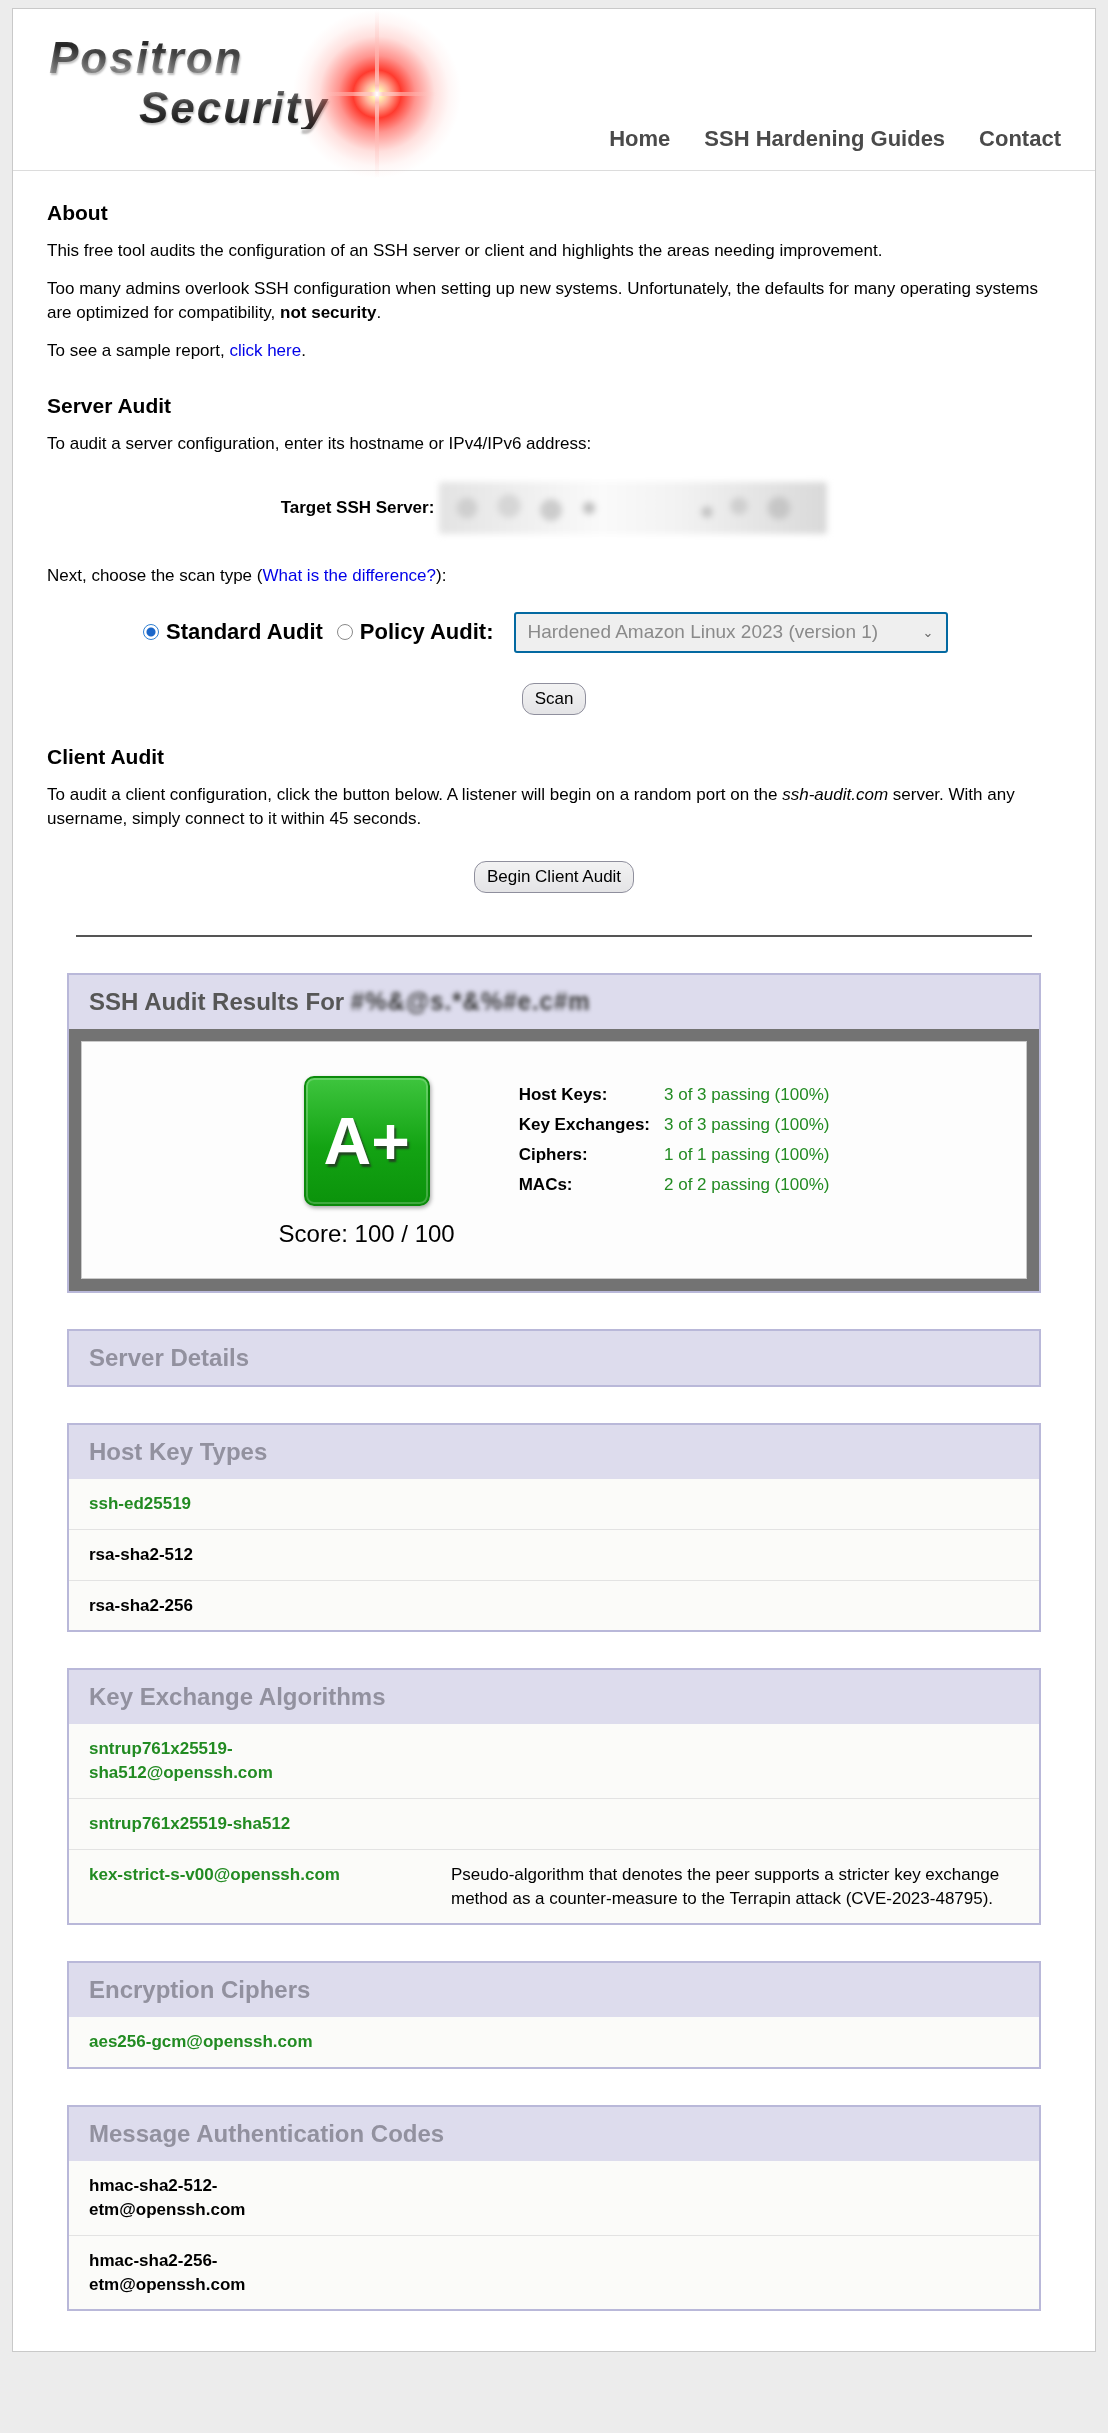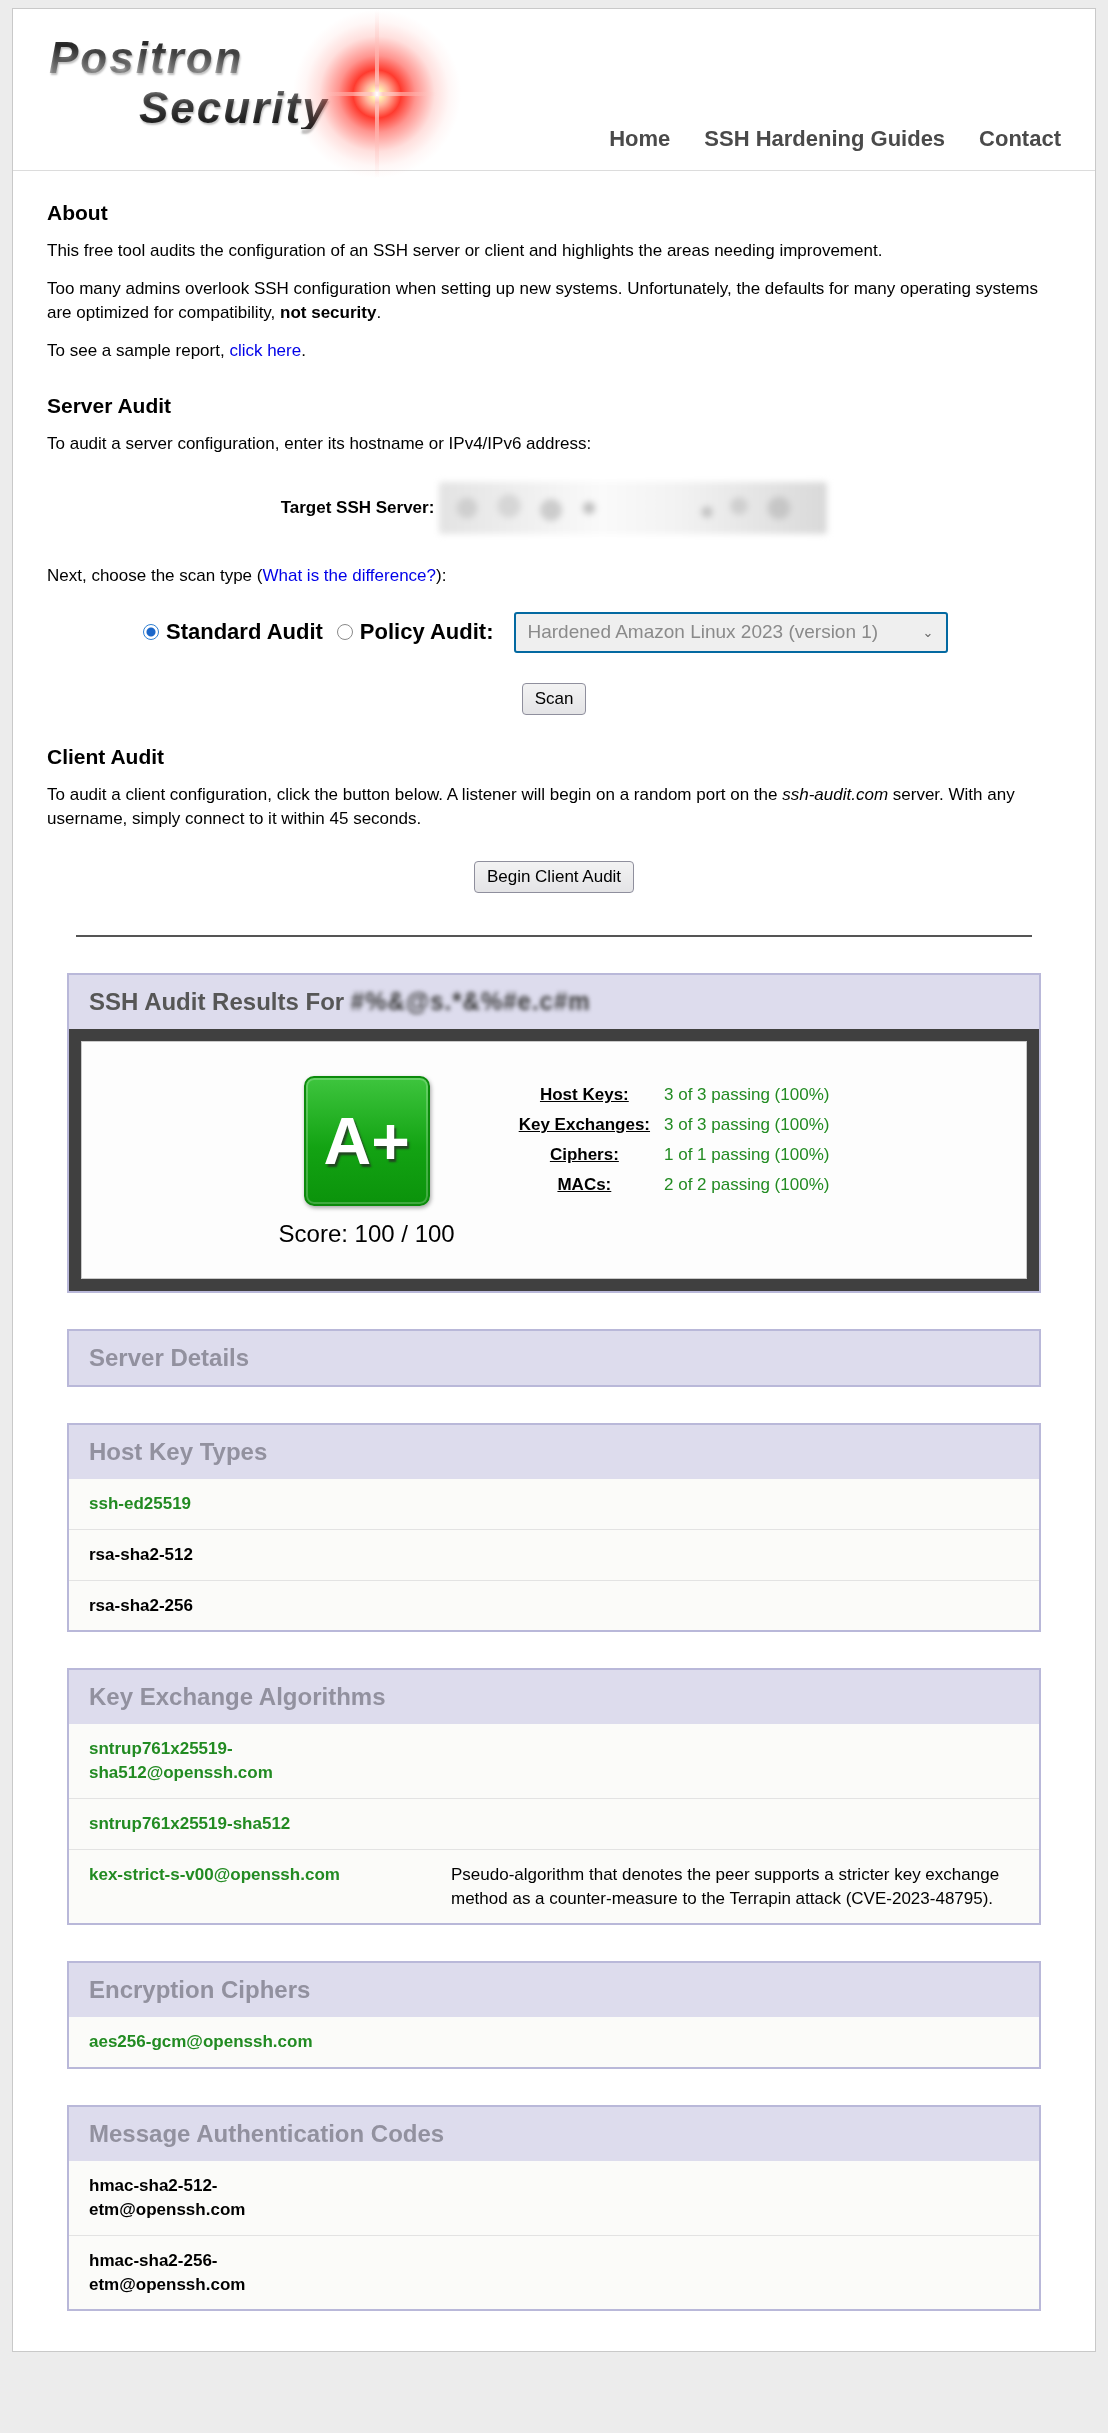--- a/index.html
+++ b/index.html
@@ -145,37 +145,37 @@
   }
   .select-chevron { font-size: 13px; color: #666; }
 
   .btn-row { text-align: center; margin: 30px 0; }
   button.ui-btn {
     font-family: "Liberation Sans", sans-serif;
     font-size: 17px;
     padding: 5px 12px;
     background: linear-gradient(#f3f3f3, #e4e4e6);
     border: 1px solid #8f8f9d;
-    border-radius: 4px;
+    border-radius: 12px;
     cursor: pointer;
     color: #000;
   }
 
   hr.big-divider {
     border: none;
     border-top: 2px solid #555;
     width: 956px;
     margin: 42px auto 0 auto;
   }
 
   
   .panel {
     margin: 36px 20px 0 20px;
     border: 2px solid #b9b8d9;
-    background: #404040;
+    background: #737373;
   }
   .panel-header {
     background: #dddced;
     padding: 13px 20px;
     font-size: 24px;
     font-weight: bold;
   }
   .panel-header.dark { color: #565656; }
   .panel-header.muted { color: #92919f; }
   .redacted-host {
@@ -208,21 +208,21 @@
     align-items: center;
     justify-content: center;
     color: #ffffff;
     font-size: 66px;
     font-weight: bold;
     text-shadow: 2px 3px 2px rgba(40,40,40,0.75);
   }
   .score-line { margin-top: 14px; font-weight: normal; font-size: 24px; }
   .stats-table { border-collapse: collapse; margin-top: 4px; }
   .stats-table td { padding: 5px 0; font-size: 17px; }
-  .stats-table td.lbl { font-weight: bold; text-align: center; padding-right: 14px; text-decoration: underline; }
+  .stats-table td.lbl { font-weight: bold; text-align: left; padding-right: 14px; }
   .stats-table td.val { color: #228B22; }
 
   table.detail-table { width: 100%; border-collapse: collapse; }
   table.detail-table td {
     background: #fbfbf9;
     padding: 13px 20px;
     vertical-align: top;
     font-size: 17px;
     line-height: 1.4;
   }

